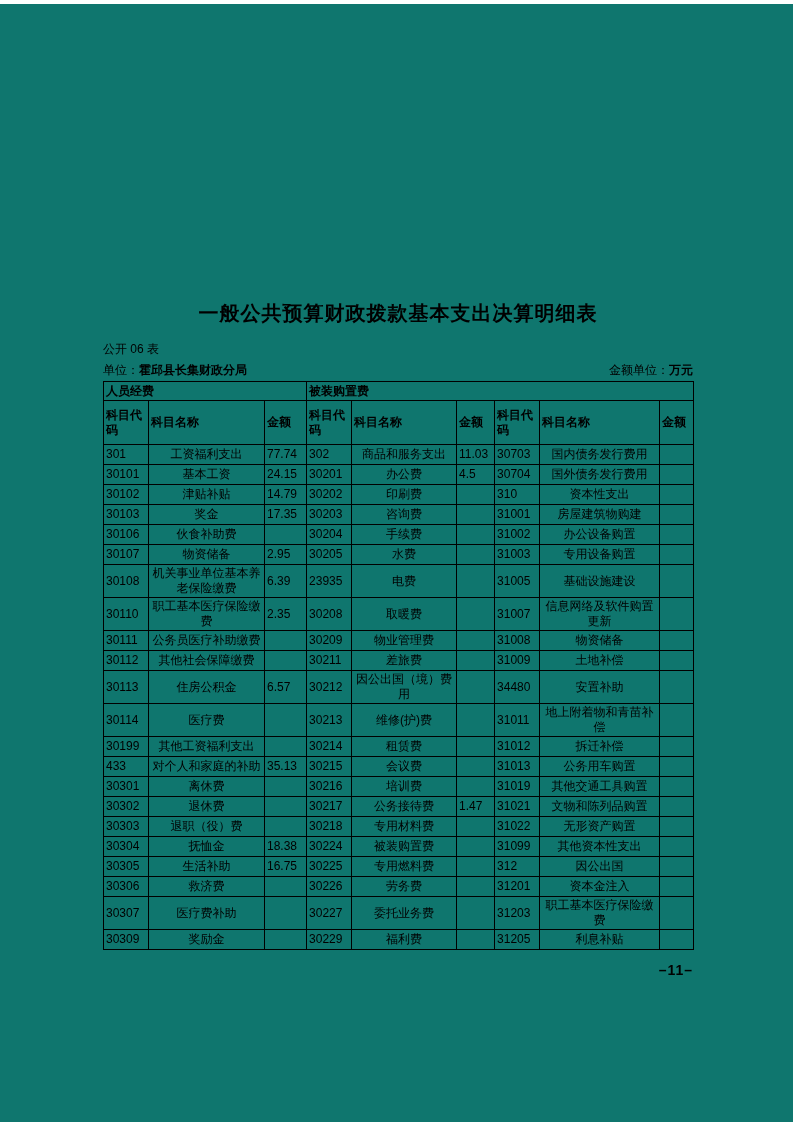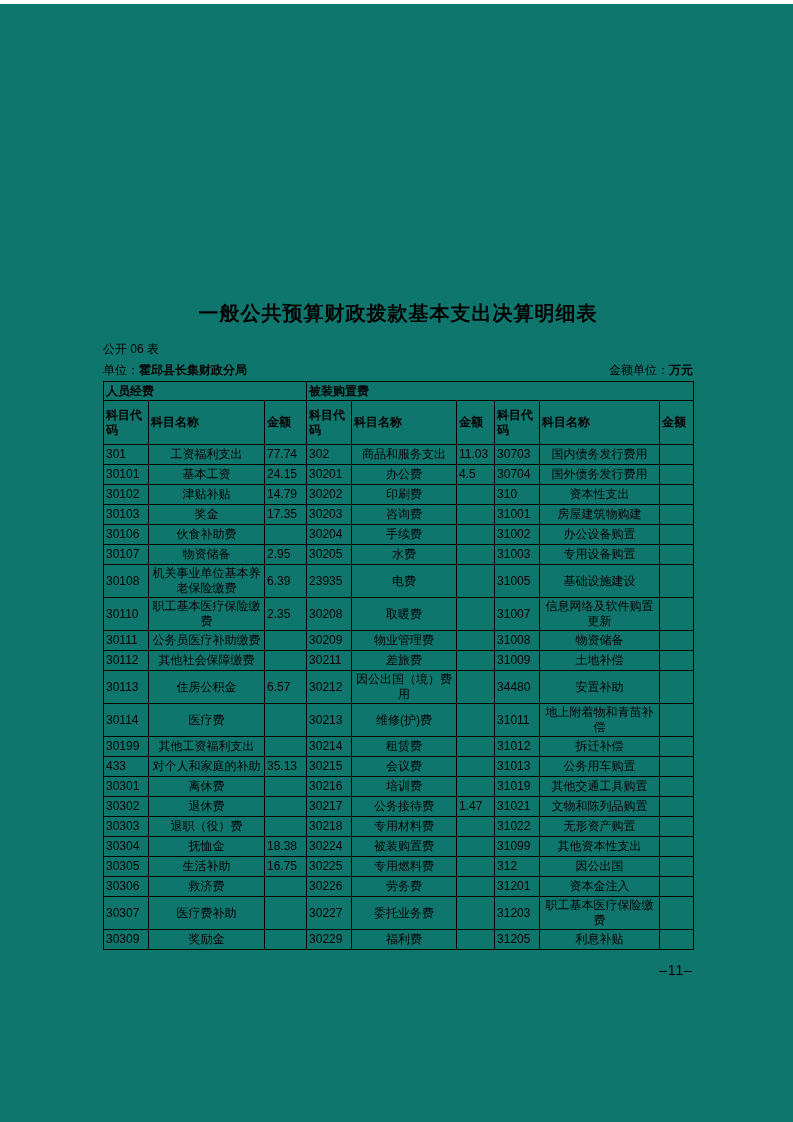--- a/index.html
+++ b/index.html
@@ -64,20 +64,21 @@
   tr.col-header th { height: 44px; }
   table.budget td { height: 20px; }
   td.col-code { text-align: left; }
   td.col-name { text-align: center; }
   td.col-amount { text-align: left; }
   .page-number {
     text-align: right;
     font-size: 14px;
     margin-top: 12px;
     letter-spacing: 1px;
+    font-weight: bold;
   }
 </style>
 </head>
 <body>
 
 <div class="sheet">
   <div class="content">
 
     <div class="title">一般公共预算财政拨款基本支出决算明细表</div>
 

